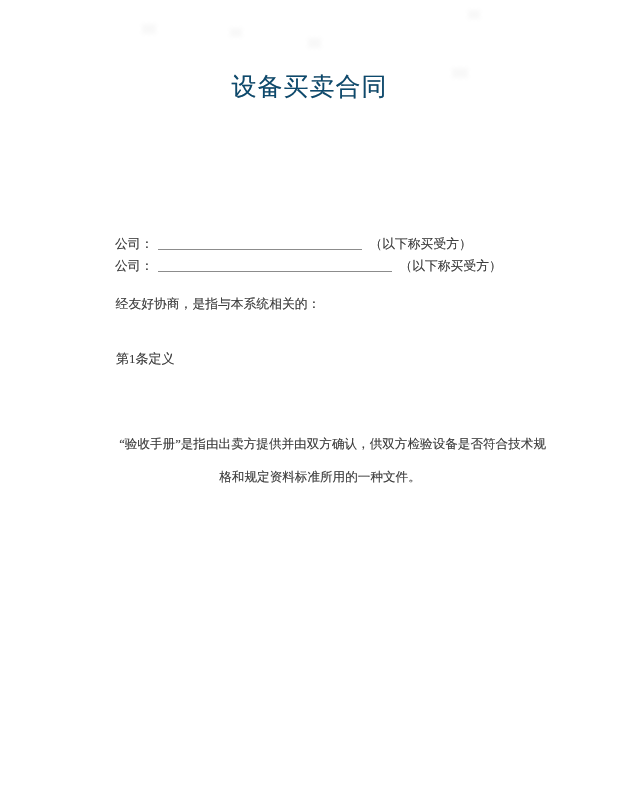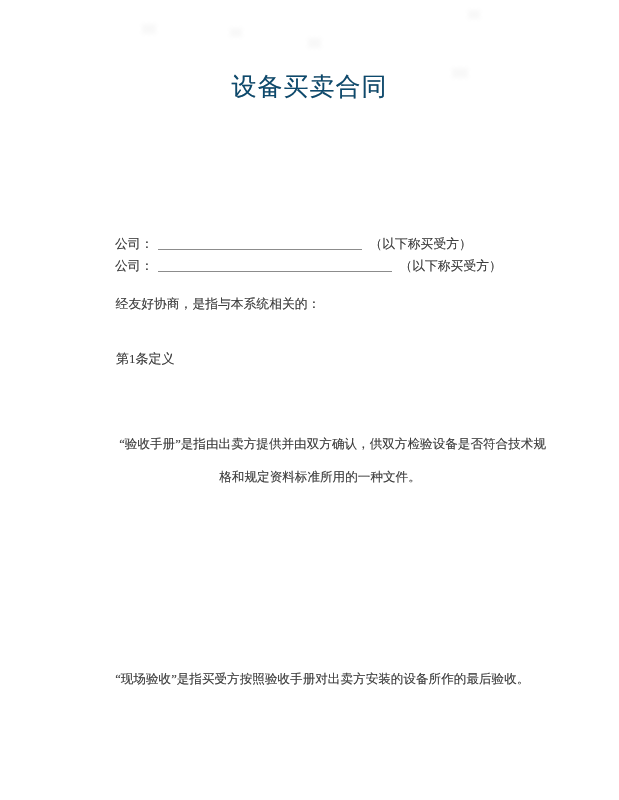--- a/index.html
+++ b/index.html
@@ -87,15 +87,14 @@
   <p class="intro">经友好协商，是指与本系统相关的：</p>
 
   <div class="heading">
     <span class="hnum">第1条</span><span>定义</span>
   </div>
 
   <p class="def d1">“验收手册”是指由出卖方提供并由双方确认，供双方检验设备是否符合技术规格和规定资料标准所用的一种文件。</p>
 
 
 
-  <p class="def d4">“现场验收”是指买受方按照验收手册对出卖方安装的设备所作的最后验收。</p>
 
 </div>
 
 </body></html>

